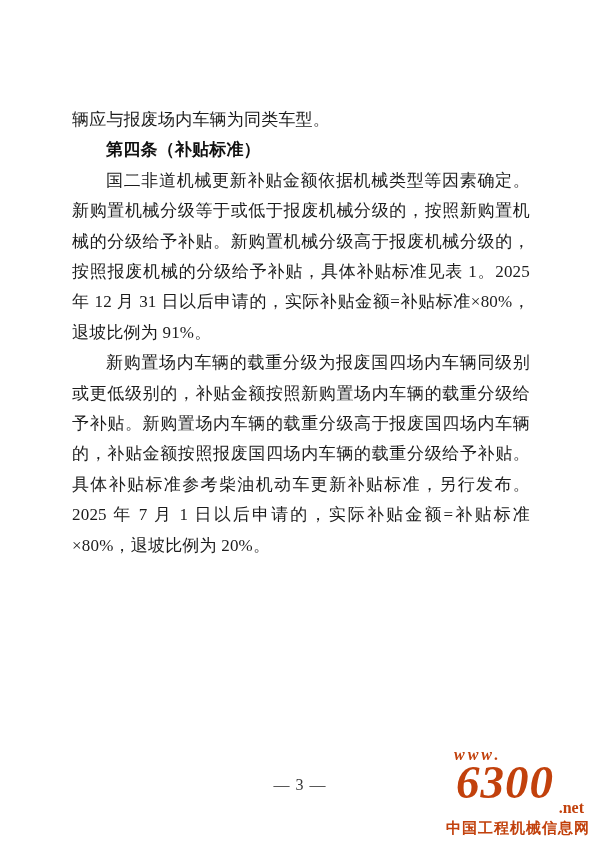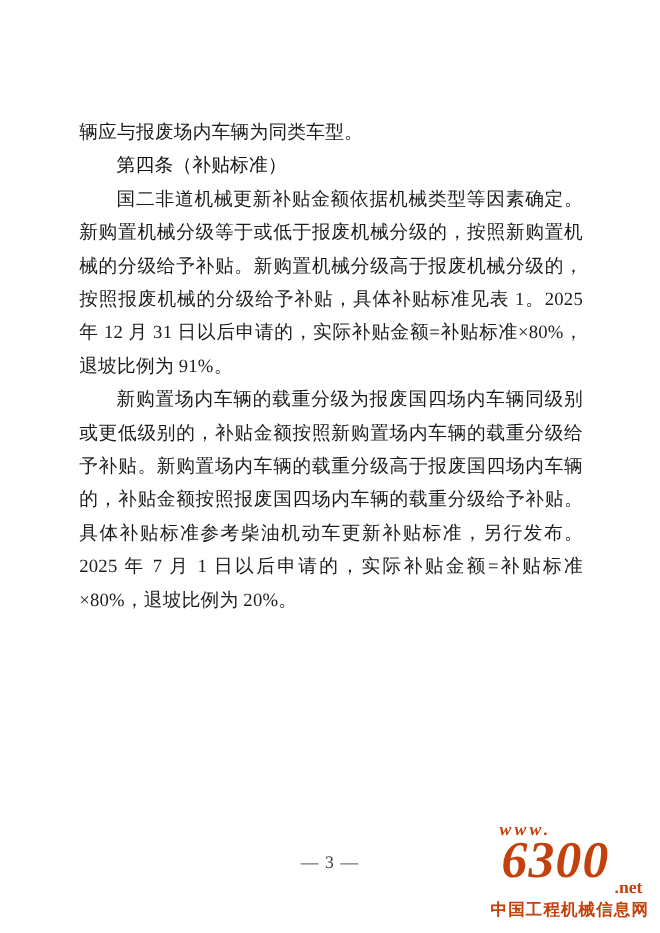--- a/index.html
+++ b/index.html
@@ -30,21 +30,21 @@
     letter-spacing: 0.2px;
   }
   .content p {
     margin: 0;
     padding: 0;
   }
   .indent {
     text-indent: 2em;
   }
   .heading {
-    font-weight: normal;
+    font-weight: bold;
     color: #111111;
   }
   .page-number {
     position: absolute;
     left: 0;
     top: 776px;
     width: 600px;
     text-align: center;
     font-family: "Liberation Serif", "DejaVu Serif", serif;
     font-size: 16px;

